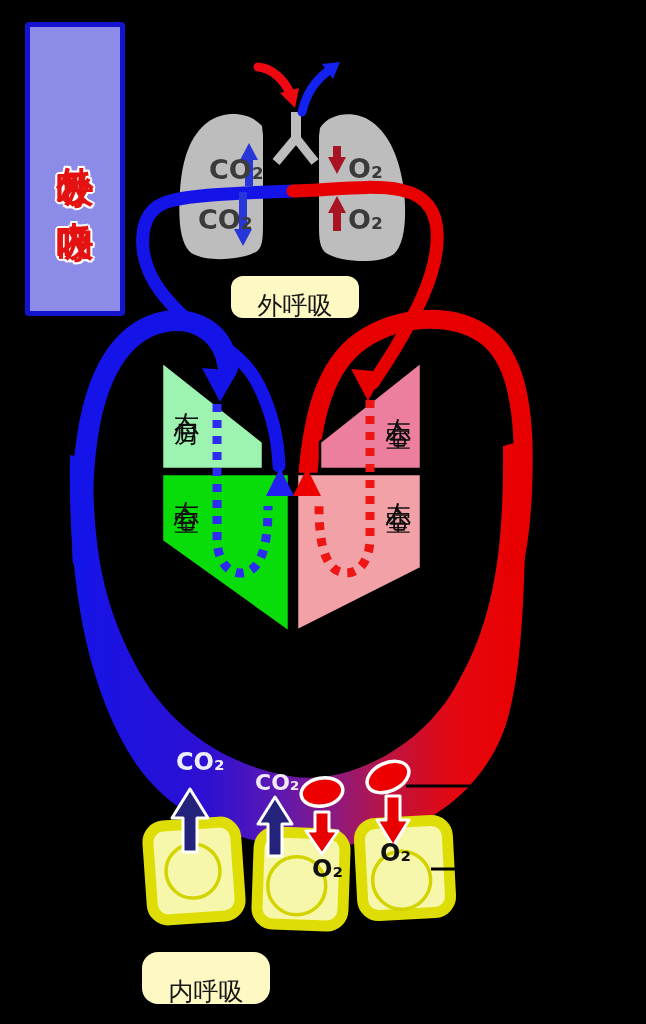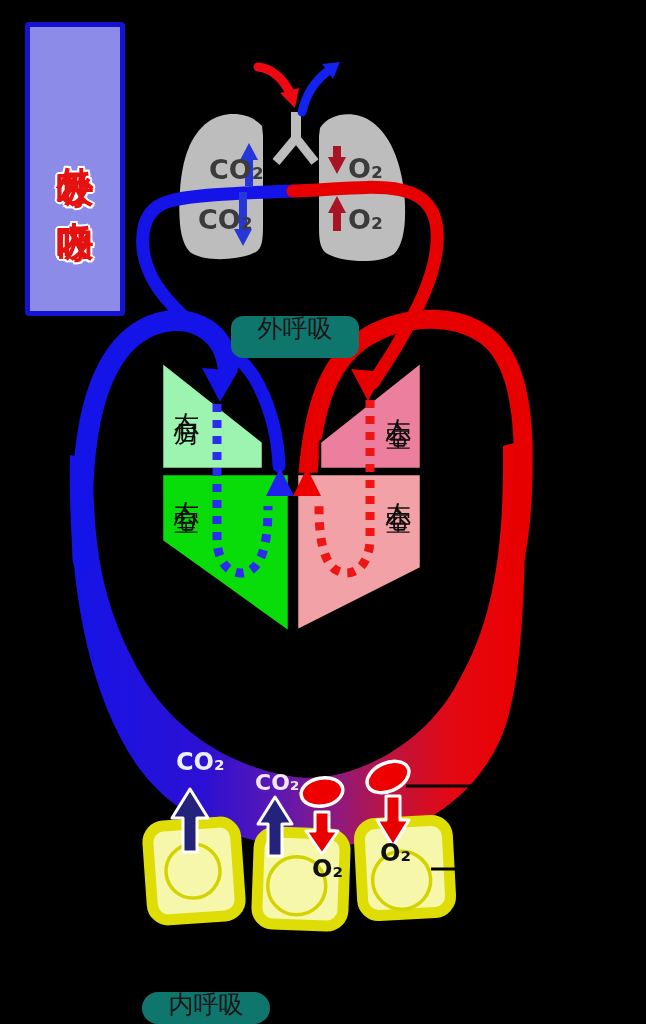--- a/index.html
+++ b/index.html
@@ -10,24 +10,24 @@
   
   .title-box{left:25px;top:22px;width:100px;height:294px;background:#8c8ce8;
              border:5px solid #1414d0;border-radius:4px;box-sizing:border-box;
              display:flex;align-items:center;justify-content:center;}
   .title-text{writing-mode:vertical-rl;text-orientation:upright;font-size:37px;
               font-weight:bold;letter-spacing:3px;color:#e51212;
               text-shadow:-2px 0 0 #fff,2px 0 0 #fff,0 -2px 0 #fff,0 2px 0 #fff,
                           -1.5px -1.5px 0 #fff,1.5px -1.5px 0 #fff,
                           -1.5px 1.5px 0 #fff,1.5px 1.5px 0 #fff;}
   
-  .pill{background:#0f766e;border-radius:12px;display:flex;align-items:flex-start;
-        justify-content:center;font-size:25px;color:#151515;margin-top:40px;}
+  .pill{background:#fef9c3;border-radius:12px;display:flex;align-items:flex-end;
+        justify-content:center;font-size:25px;color:#151515;}
   .pill.external{left:231px;top:276px;width:128px;height:42px;}
-  .pill.internal{left:142px;top:952px;width:128px;height:32px;border-radius:16px;}
+  .pill.internal{left:142px;top:952px;width:128px;height:52px;border-radius:16px;}
   
   .gaslabel{font-size:27px;color:#3b3b3b;font-weight:bold;}
   .co2-up-label{left:209px;top:156px;}
   .co2-down-label{left:198px;top:206px;}
   .o2-up-label{left:348px;top:155px;}
   .o2-low-label{left:348px;top:206px;}
   
   .tissuelabel{font-size:24px;font-weight:bold;}
   .t-co2-1{left:176px;top:750px;color:#eeedff;}
   .t-co2-2{left:255px;top:772px;color:#f2e8f8;font-size:22px;}

